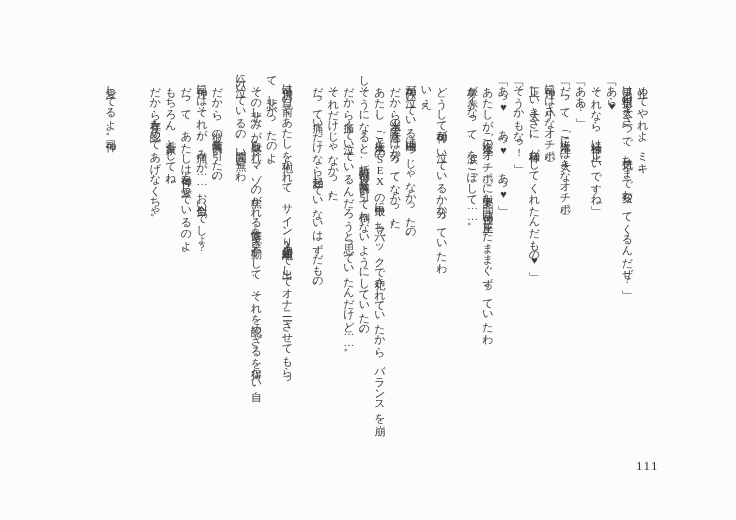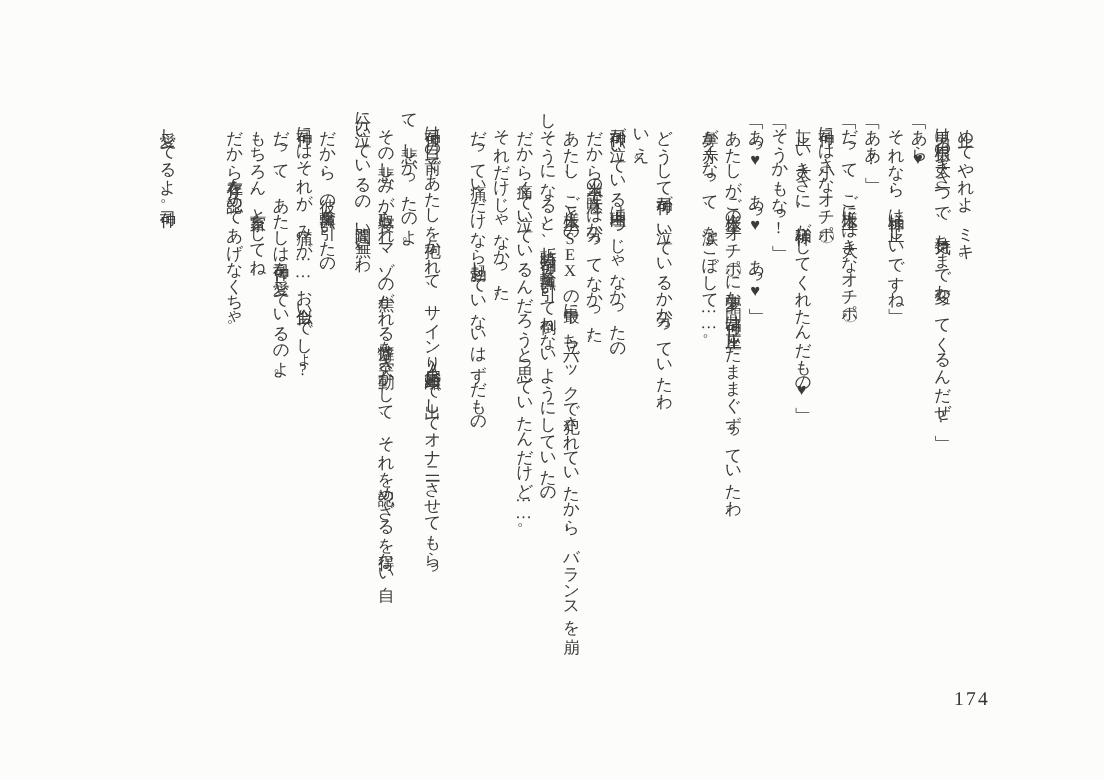--- a/index.html
+++ b/index.html
@@ -85,14 +85,14 @@
       <p class="cont">分に泣いているの。間違い無いわ。</p>
       <p class="gap-sm"></p>
       <p class="para">だから、彼の鼻輪を引いたの。</p>
       <p class="para">伸司にはそれが、痛みが……お似合いでしょ?</p>
       <p class="para">だって、あたしは伸司を愛しているのよ。</p>
       <p class="para">もちろん、家畜としてね。</p>
       <p class="para">だから存在を認めてあげなくちゃ。</p>
       <p class="gap-lg"></p>
       <p class="para">愛してるよ、伸司。</p>
     </div>
-  <div class="page-number">174</div>
+  <div class="page-number">111</div>
 </div>
 
 </body></html>

